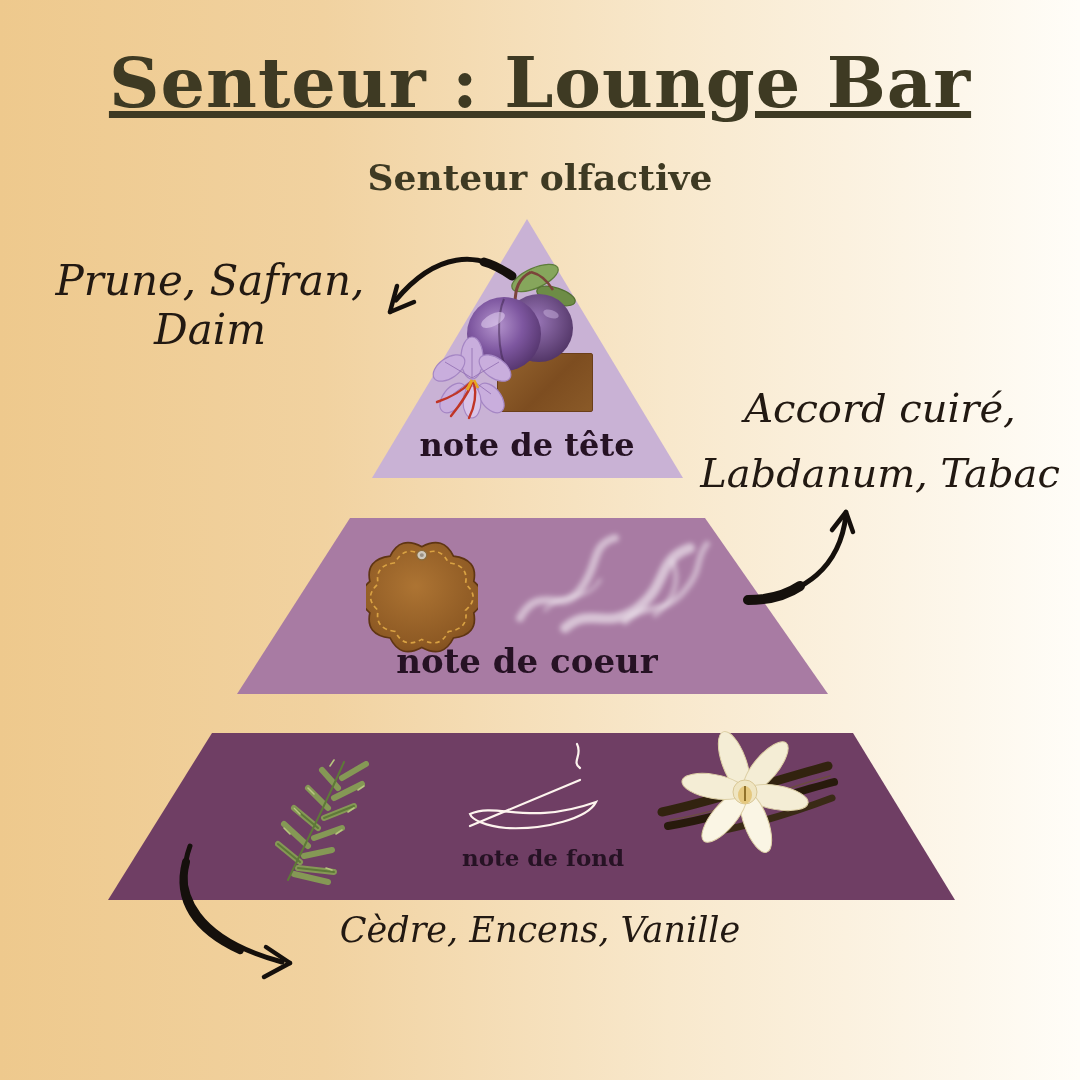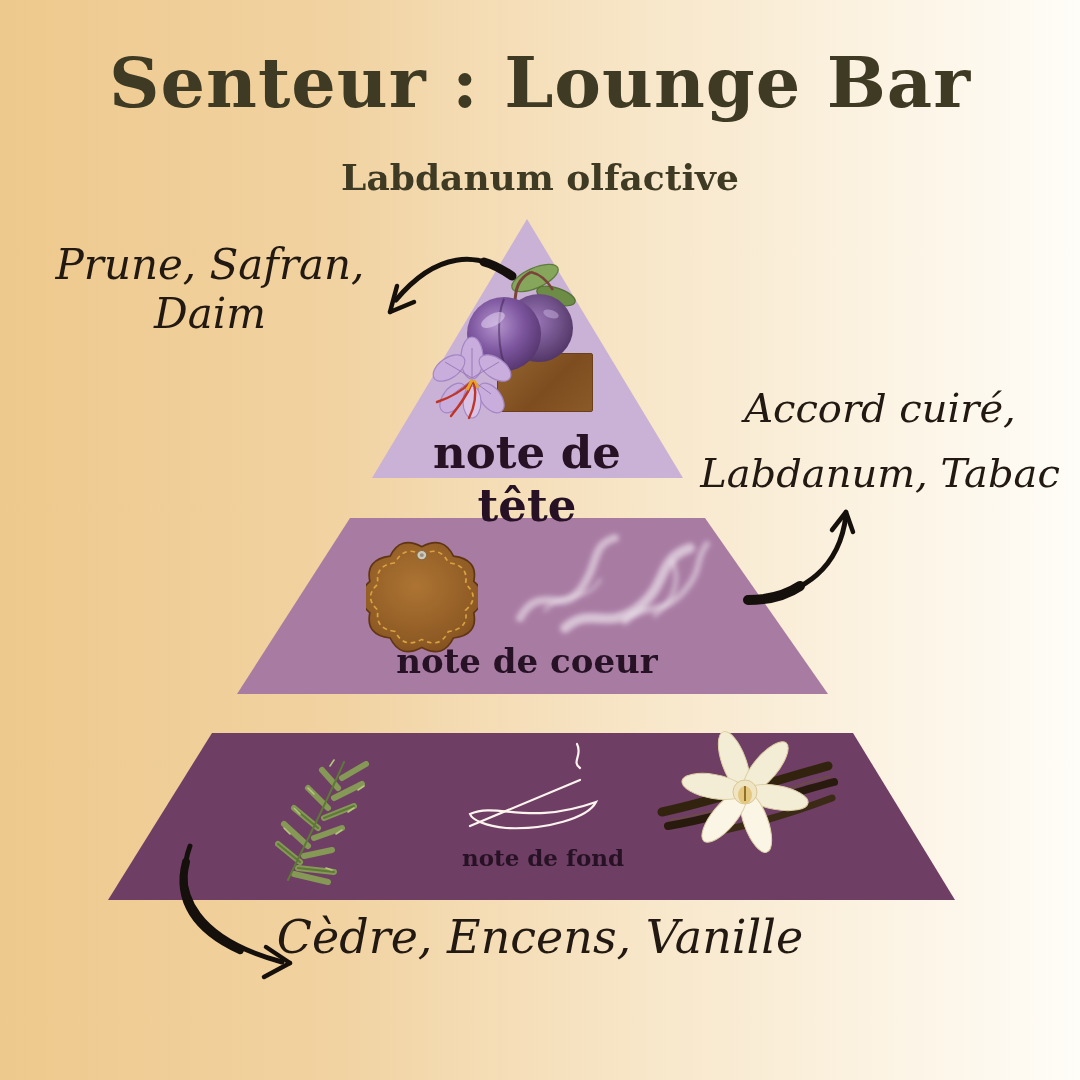--- a/index.html
+++ b/index.html
@@ -3,55 +3,55 @@
 <meta charset="utf-8">
 <style>
   html,body{margin:0;padding:0;background:#777;}
   .canvas{
     position:relative;width:1080px;height:1080px;overflow:hidden;
     background:linear-gradient(90deg,#eec98d 0%,#f1d2a0 30%,#f8e8cc 62%,#fffdf8 100%);
     font-family:"DejaVu Serif",serif;
   }
   .title{
     position:absolute;top:44px;left:0;width:1080px;text-align:center;
-    font-size:70px;font-weight:700;color:#3e3a23;letter-spacing:1px;line-height:1.1;
+    font-size:70px;font-weight:700;color:#3e3a23;letter-spacing:1px;line-height:1.1;text-decoration:underline;
   }
   .subtitle{
     position:absolute;top:156px;left:0;width:1080px;text-align:center;
     font-size:36px;font-weight:700;color:#3e3a23;
   }
   .script{
     position:absolute;font-style:italic;color:#221912;
     font-family:"DejaVu Serif",serif;text-align:center;
   }
-  .top-notes{left:0;top:240px;width:420px;font-size:42px;}
+  .top-notes{left:0;top:256px;width:420px;font-size:42px;}
   .heart-notes{left:695px;top:376px;width:370px;font-size:40px;line-height:1.62;}
-  .base-notes{left:240px;top:910px;width:600px;font-size:46px;}
+  .base-notes{left:240px;top:910px;width:600px;font-size:35px;}
   .tier-label{
     position:absolute;text-align:center;font-weight:700;color:#261224;
     font-family:"DejaVu Serif",serif;
   }
-  .label-top{left:377px;top:426px;width:300px;font-size:45px;}
+  .label-top{left:377px;top:426px;width:300px;font-size:32px;}
   .label-heart{left:377px;top:641px;width:300px;font-size:34px;text-align:center;}
   .label-base{left:393px;top:844px;width:300px;font-size:23px;}
   .abs{position:absolute;}
   .suede{
     position:absolute;left:497px;top:353px;width:94px;height:57px;
     background:linear-gradient(135deg,#96652f 0%,#7d4d20 55%,#8a5a28 100%);
     border:1px solid #6b3f19;border-radius:2px;
   }
   svg{display:block;}
 </style>
 </head>
 <body>
 
 <div class="canvas">
 
   <div class="title">Senteur : Lounge Bar</div>
-  <div class="subtitle">Labdanum olfactive</div>
+  <div class="subtitle">Senteur olfactive</div>
 
   <svg class="abs" style="left:0;top:0;" width="1080" height="1080" viewBox="0 0 1080 1080">
     <polygon points="527,219 372,478 683,478" fill="#c9b2d5"></polygon>
     <polygon points="350,518 705,518 828,694 237,694" fill="#a87ba3"></polygon>
     <polygon points="212,733 853,733 955,900 108,900" fill="#6f3e64"></polygon>
   </svg>
 
   <div class="suede"></div>
 
   <svg class="abs" style="left:455px;top:244px;" width="125" height="150" viewBox="0 0 125 150">

